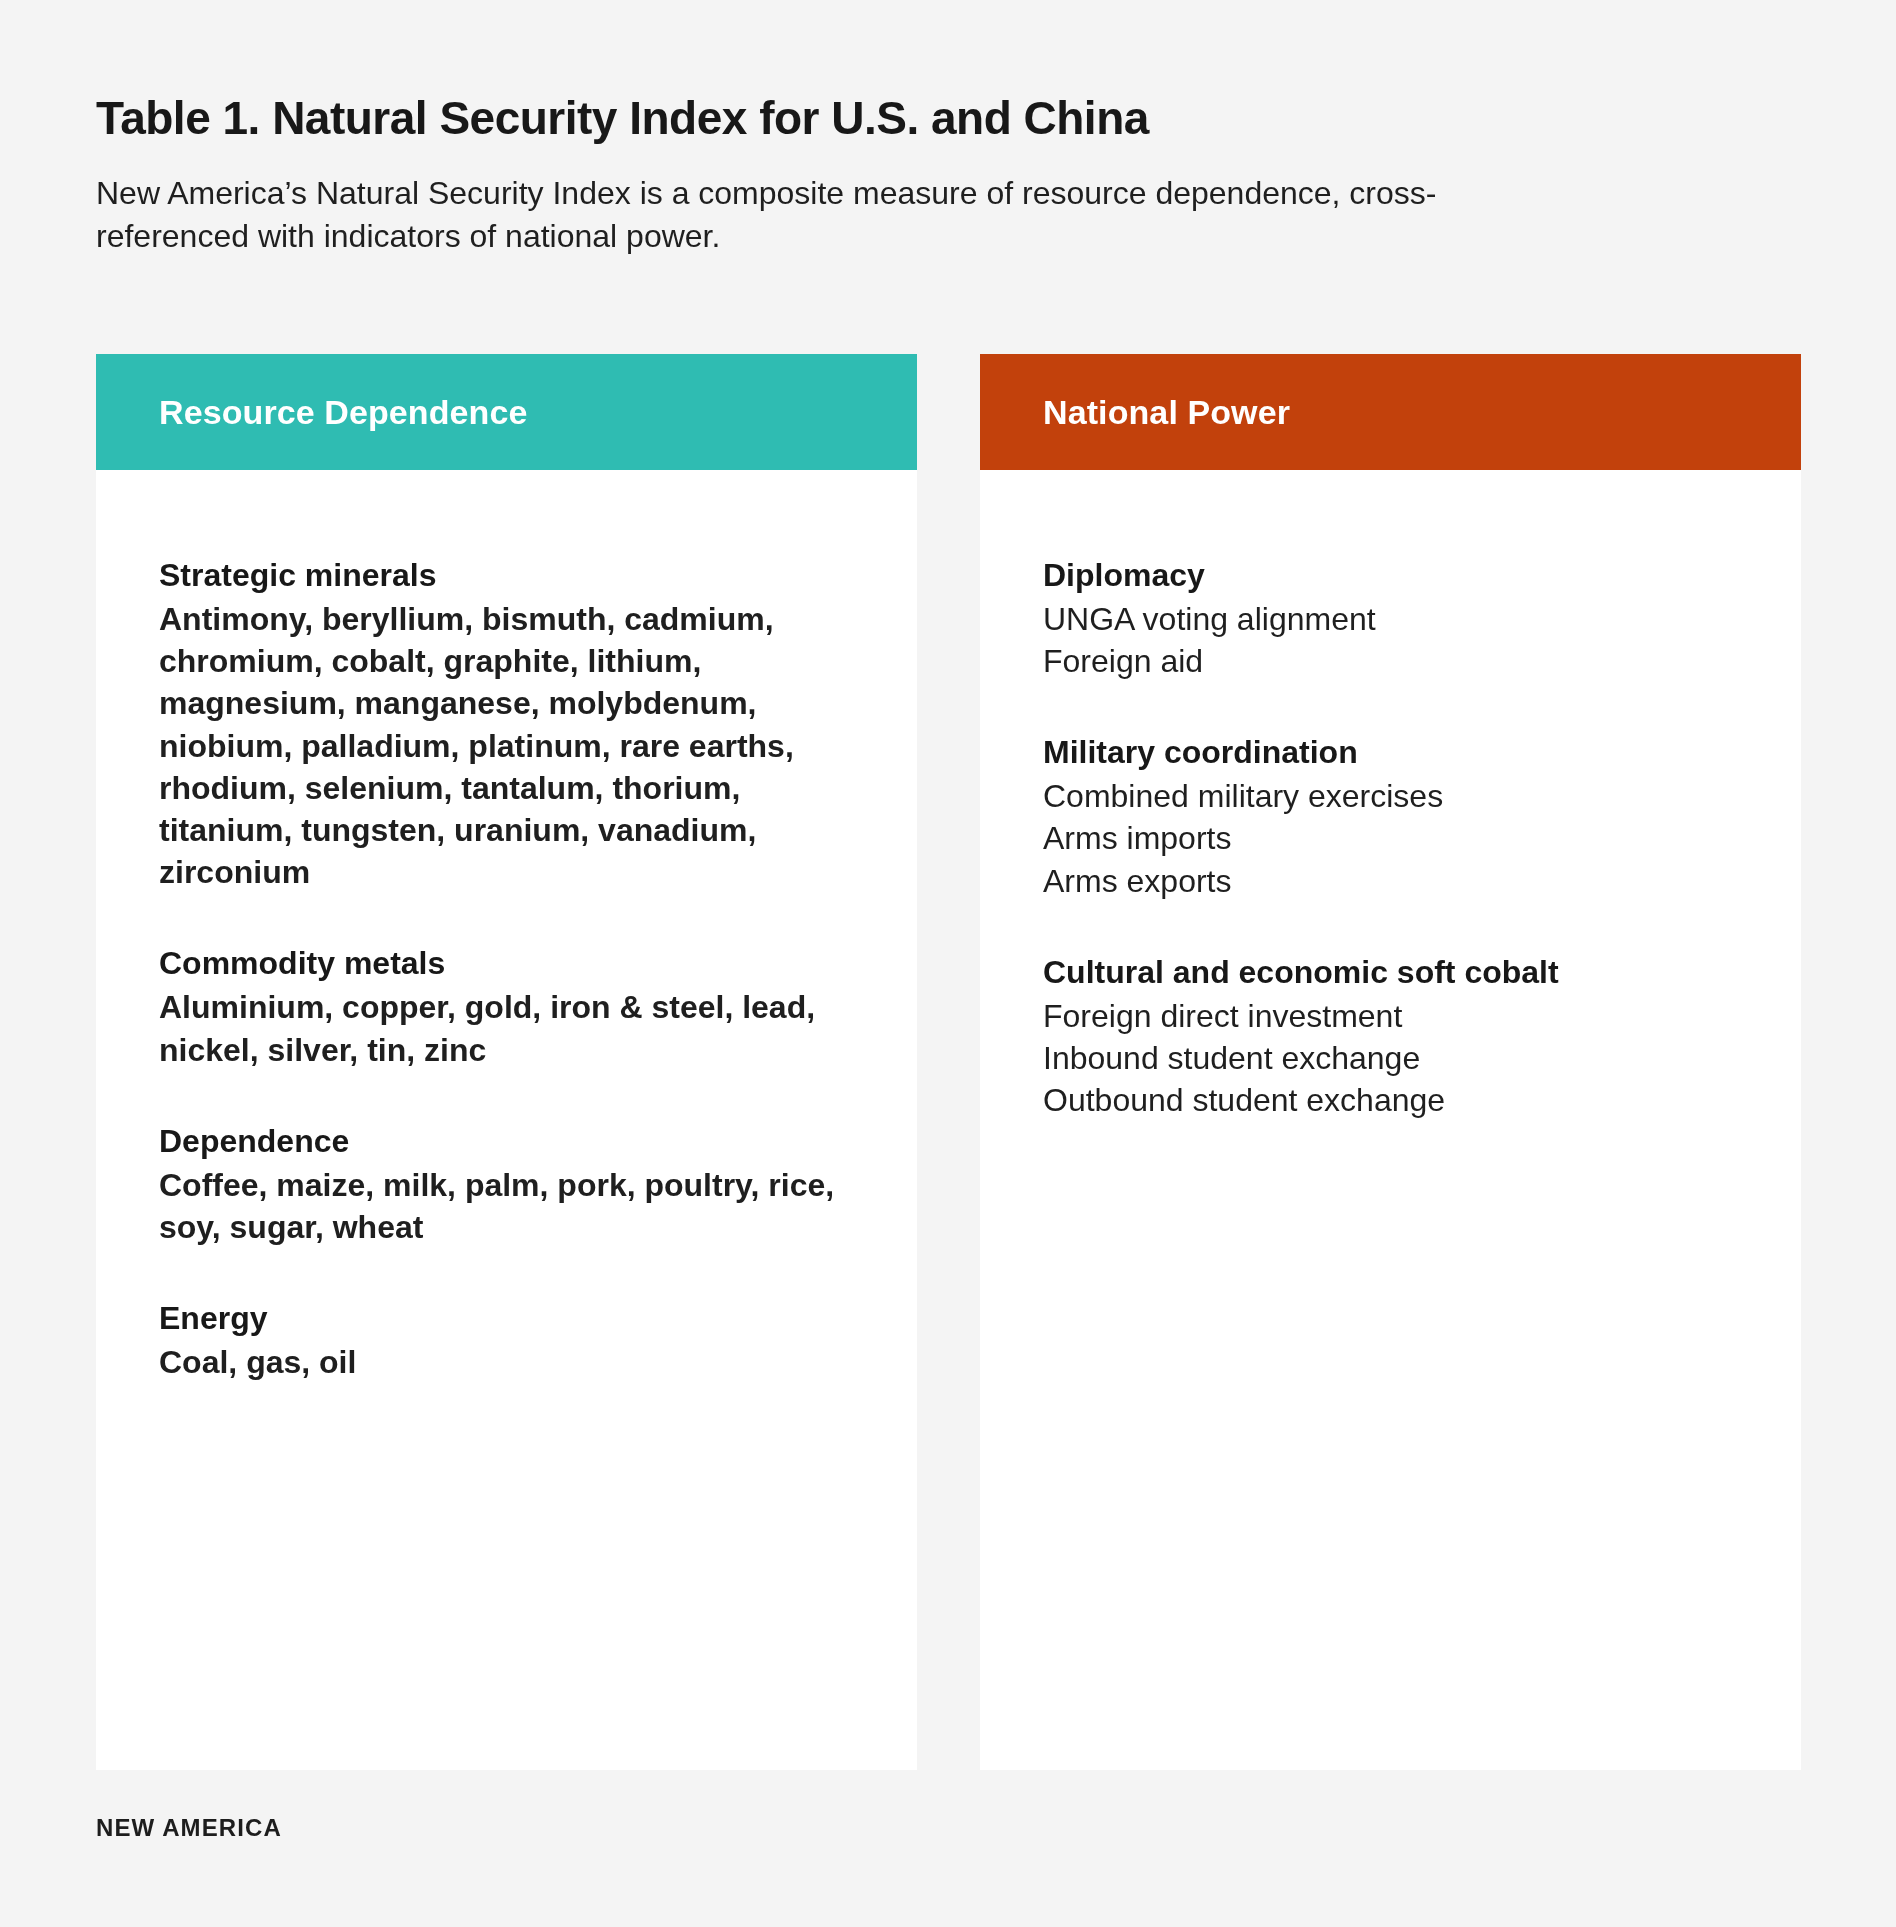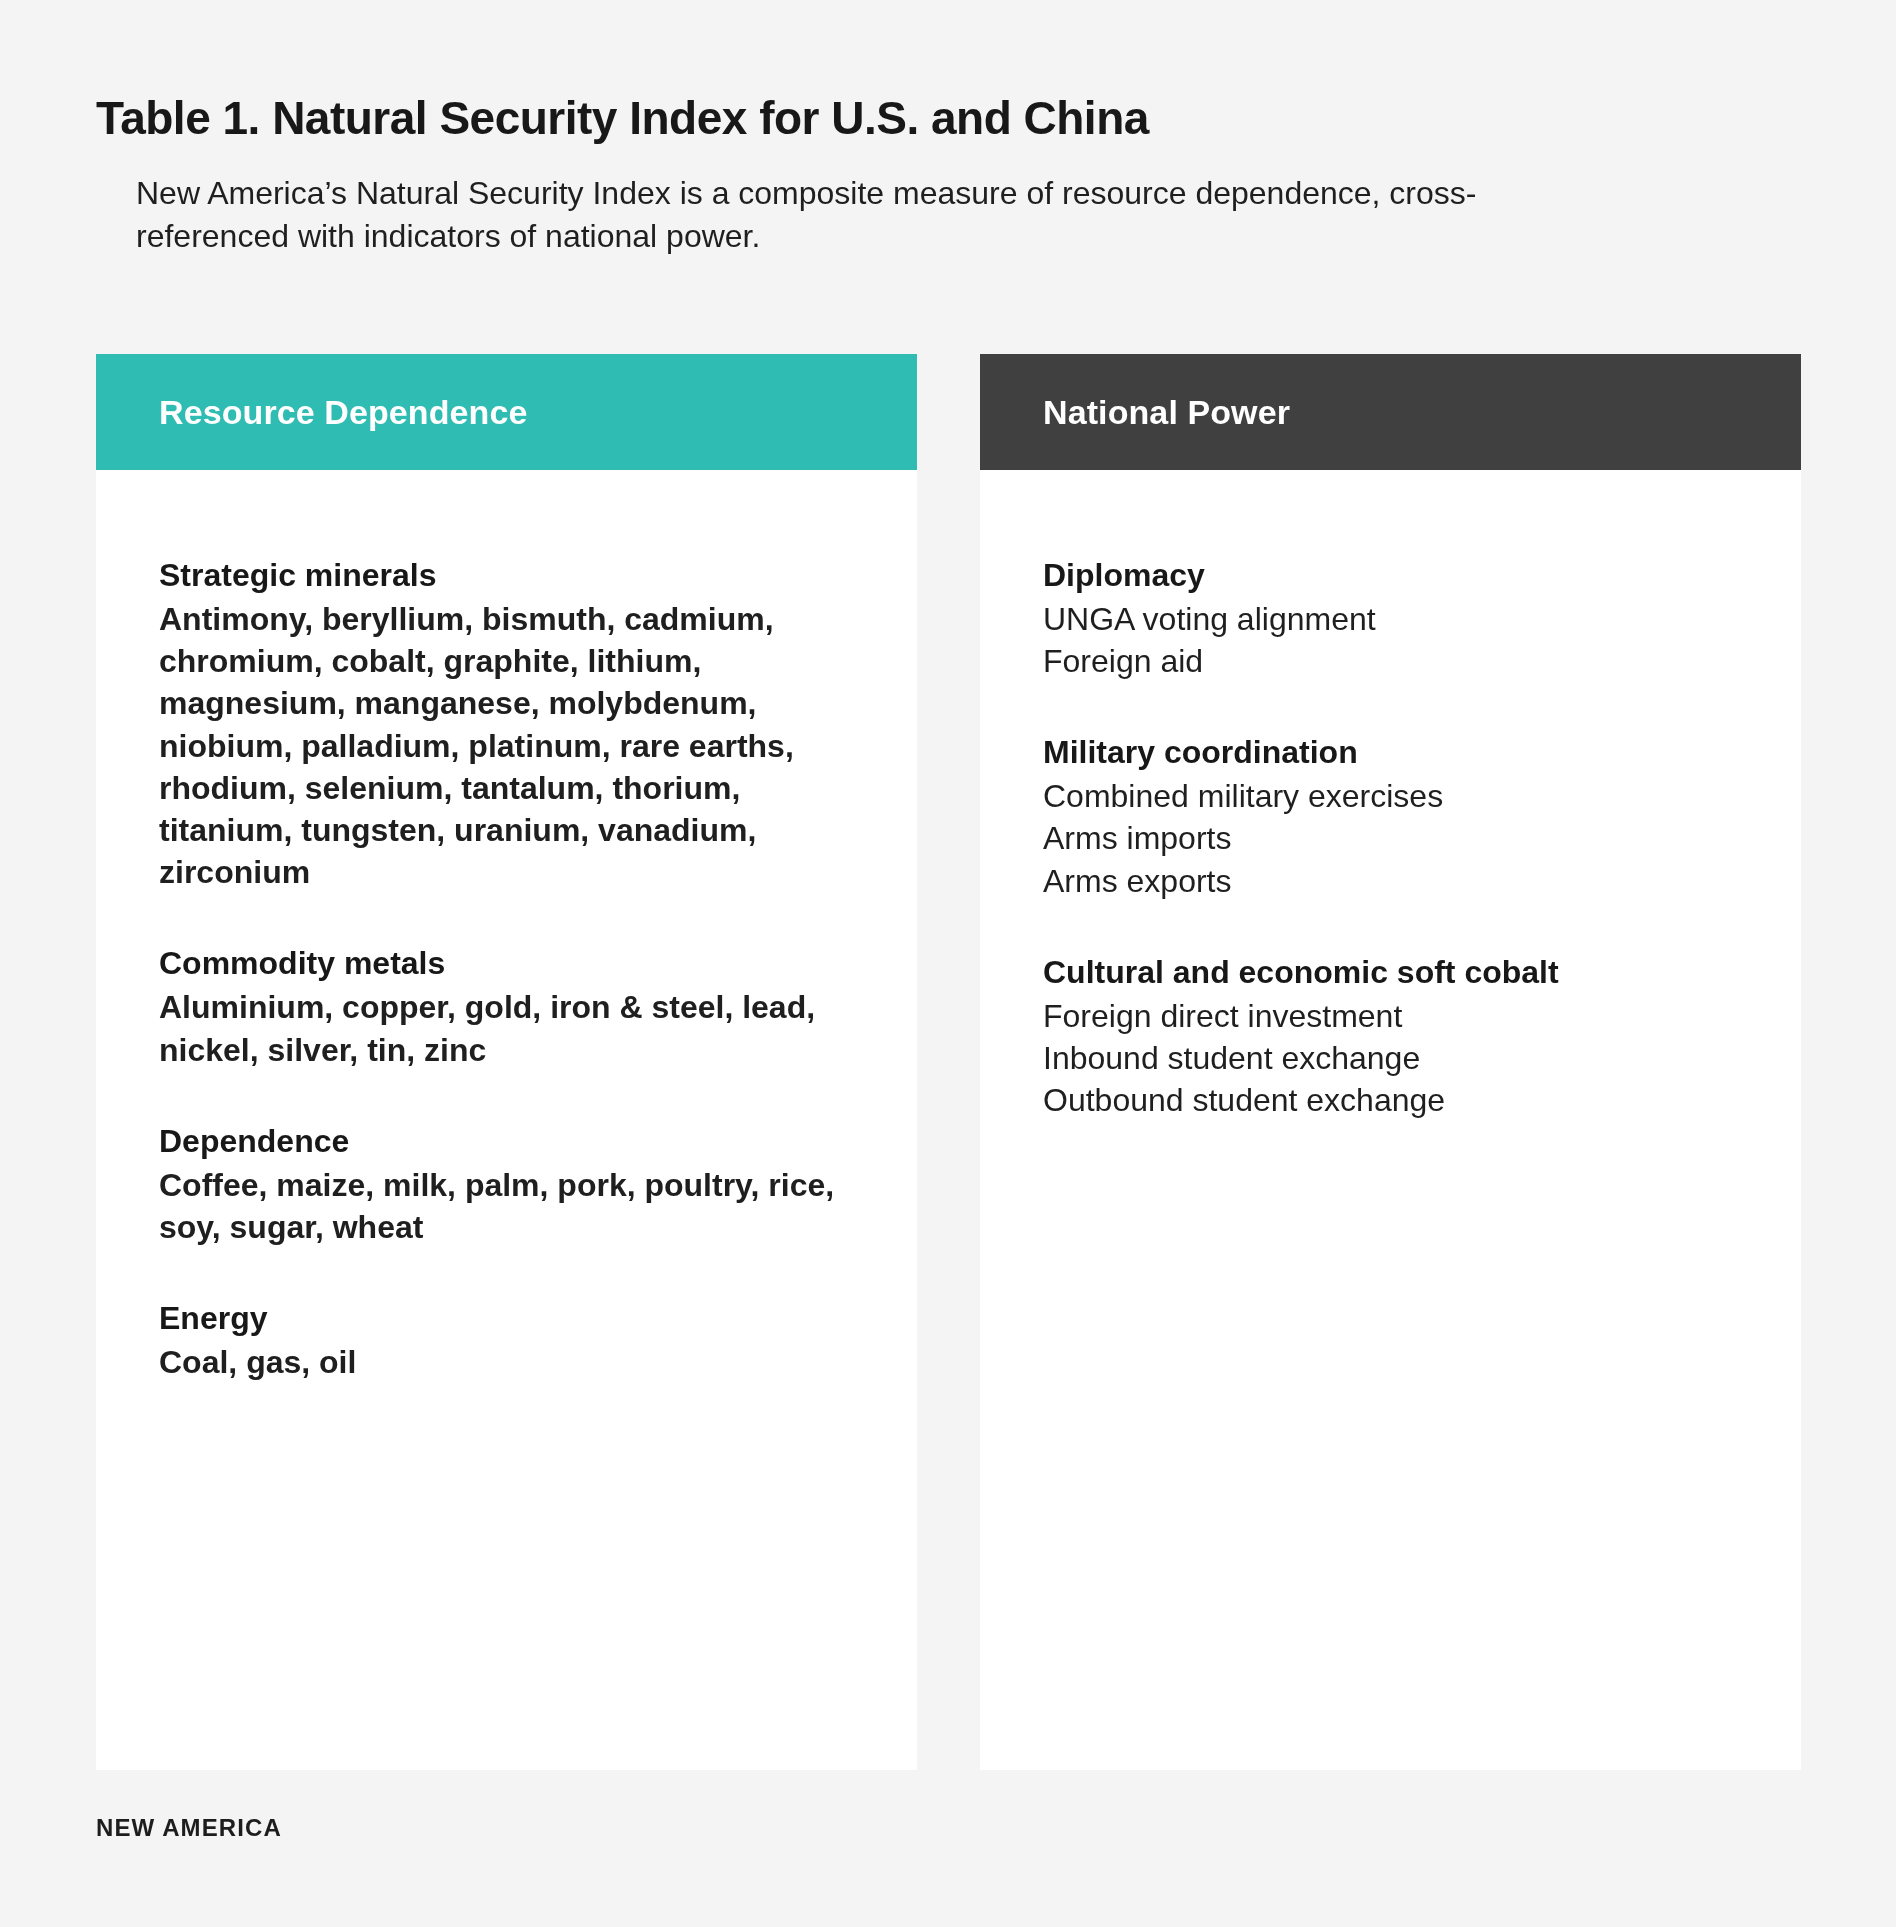--- a/index.html
+++ b/index.html
@@ -40,21 +40,20 @@
     line-height: 1.12;
   }
 
   .page-subtitle {
     margin-top: 27px;
     font-size: 32px;
     font-weight: 400;
     line-height: 1.36;
     color: #1f1f1f;
     max-width: 1485px;
-    margin-left: 40px;
   }
 
   
   .columns {
     position: absolute;
     left: 96px;
     top: 354px;
     width: 1706px;
     height: 1416px;
     display: flex;
@@ -168,21 +167,21 @@
 
         <div class="section">
           <div class="section-title">Energy</div>
           <div class="section-body">Coal, gas, oil</div>
         </div>
 
       </div>
     </div>
 
     <div class="card" style="background: rgb(255, 255, 255);">
-      <div class="card-header" style="background: #404040;">
+      <div class="card-header" style="background: #c2410c;">
         <span class="card-header-title" style="color: rgb(255, 255, 255);">National Power</span>
       </div>
       <div class="card-body">
 
         <div class="section">
           <div class="section-title">Diplomacy</div>
           <div class="section-line">UNGA voting alignment</div>
           <div class="section-line">Foreign aid</div>
         </div>
 

